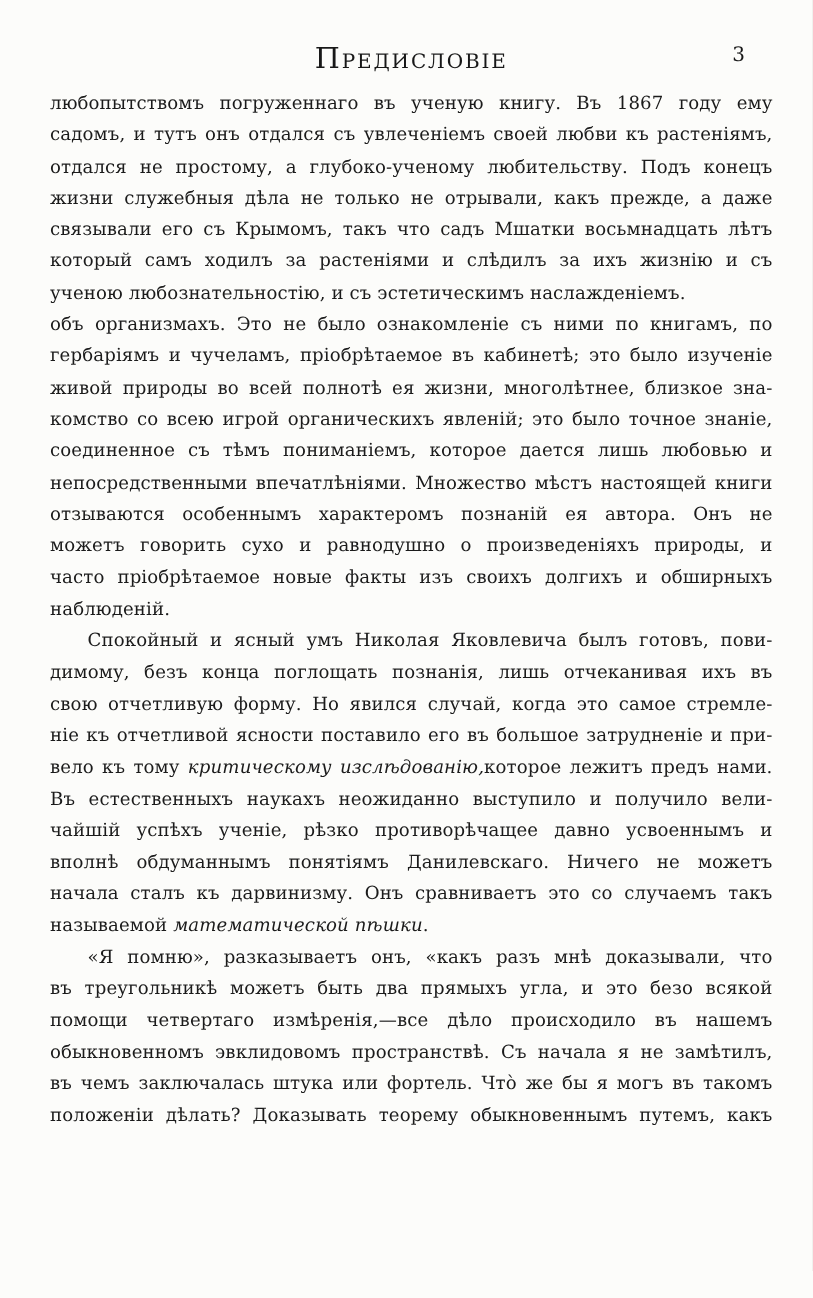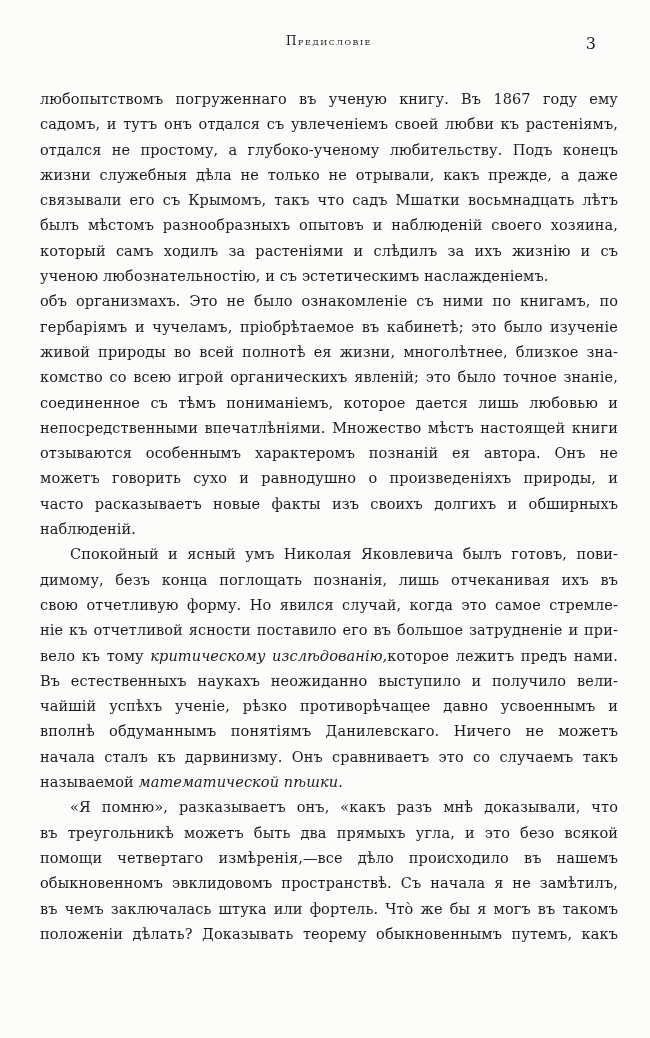--- a/index.html
+++ b/index.html
@@ -20,40 +20,39 @@
   .running-header {
     position: absolute;
     top: 34px;
     left: 40px;
     right: 32px;
     height: 22px;
   }
   .header-title {
     text-align: center;
     font-variant: small-caps;
-    font-size: 12px;
+    font-size: 23px;
     letter-spacing: 1.5px;
     color: #181818;
   }
   .page-number {
     position: absolute;
     top: 0;
     right: 22px;
     font-size: 16px;
     color: #181818;
   }
   .text-block {
     position: absolute;
     top: 71px;
     left: 40px;
     width: 578px;
     font-size: 14.5px;
     line-height: 25.3px;
     letter-spacing: 0.1px;
-    margin-top: 16px;
   }
   .paragraph { margin: 0; }
   .line {
     text-align: justify;
     text-align-last: justify;
     white-space: normal;
   }
   .line.lastline {
     text-align-last: left;
   }
@@ -70,34 +69,33 @@
     <div class="header-title">Предисловіе</div>
     <div class="page-number">3</div>
   </div>
   <div class="text-block">
       <div class="paragraph">
         <div class="line"><span>любопытствомъ погруженнаго въ ученую книгу. Въ 1867 году ему</span></div>
         <div class="line"><span>садомъ, и тутъ онъ отдался съ увлеченіемъ своей любви къ растеніямъ,</span></div>
         <div class="line"><span>отдался не простому, а глубоко-ученому любительству. Подъ конецъ</span></div>
         <div class="line"><span>жизни служебныя дѣла не только не отрывали, какъ прежде, а даже</span></div>
         <div class="line"><span>связывали его съ Крымомъ, такъ что садъ Мшатки восьмнадцать лѣтъ</span></div>
-        <div class="line"><span>былъ мѣстомъ разнообразныхъ опытовъ и наблюденій своего хозяина,</span></div>
         <div class="line"><span>который самъ ходилъ за растеніями и слѣдилъ за ихъ жизнію и съ</span></div>
         <div class="line lastline"><span>ученою любознательностію, и съ эстетическимъ наслажденіемъ.</span></div>
       </div>
       <div class="paragraph">
         <div class="line"><span>объ организмахъ. Это не было ознакомленіе съ ними по книгамъ, по</span></div>
         <div class="line"><span>гербаріямъ и чучеламъ, пріобрѣтаемое въ кабинетѣ; это было изученіе</span></div>
         <div class="line"><span>живой природы во всей полнотѣ ея жизни, многолѣтнее, близкое зна-</span></div>
         <div class="line"><span>комство со всею игрой органическихъ явленій; это было точное знаніе,</span></div>
         <div class="line"><span>соединенное съ тѣмъ пониманіемъ, которое дается лишь любовью и</span></div>
         <div class="line"><span>непосредственными впечатлѣніями. Множество мѣстъ настоящей книги</span></div>
         <div class="line"><span>отзываются особеннымъ характеромъ познаній ея автора. Онъ не</span></div>
         <div class="line"><span>можетъ говорить сухо и равнодушно о произведеніяхъ природы, и</span></div>
-        <div class="line"><span>часто расказываетъ новые факты изъ своихъ долгихъ и обширныхъ</span></div>
+        <div class="line"><span>часто пріобрѣтаемое новые факты изъ своихъ долгихъ и обширныхъ</span></div>
         <div class="line lastline"><span>наблюденій.</span></div>
       </div>
       <div class="paragraph">
         <div class="line firstline-indent"><span>Спокойный и ясный умъ Николая Яковлевича былъ готовъ, пови-</span></div>
         <div class="line"><span>димому, безъ конца поглощать познанія, лишь отчеканивая ихъ въ</span></div>
         <div class="line"><span>свою отчетливую форму. Но явился случай, когда это самое стремле-</span></div>
         <div class="line"><span>ніе къ отчетливой ясности поставило его въ большое затрудненіе и при-</span></div>
         <div class="line"><span>вело къ тому </span><i>критическому изслѣдованію,</i><span>которое лежитъ предъ нами.</span></div>
         <div class="line"><span>Въ естественныхъ наукахъ неожиданно выступило и получило вели-</span></div>
         <div class="line"><span>чайшій успѣхъ ученіе, рѣзко противорѣчащее давно усвоеннымъ и</span></div>

